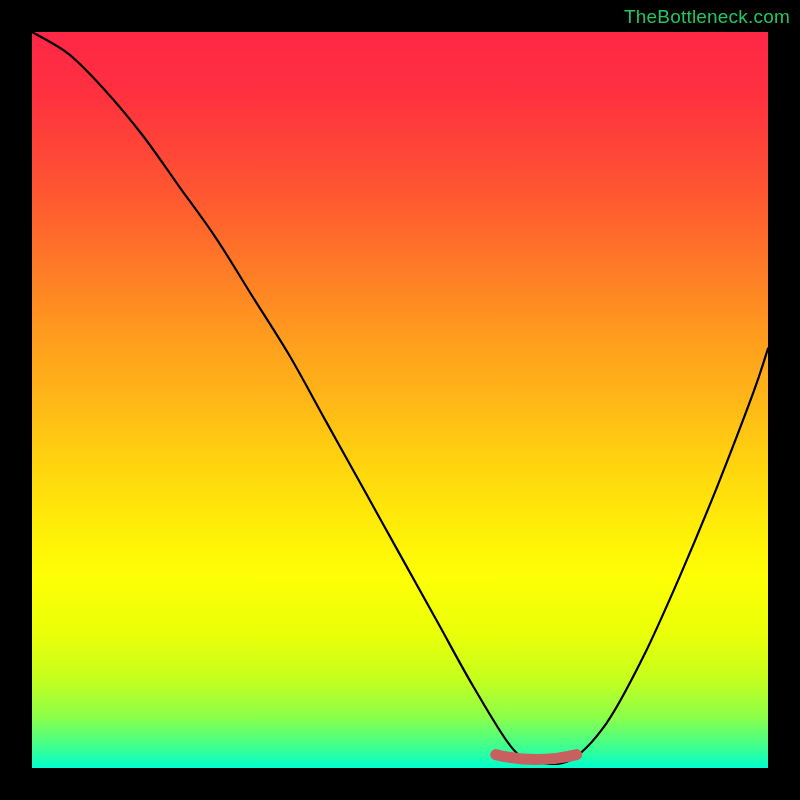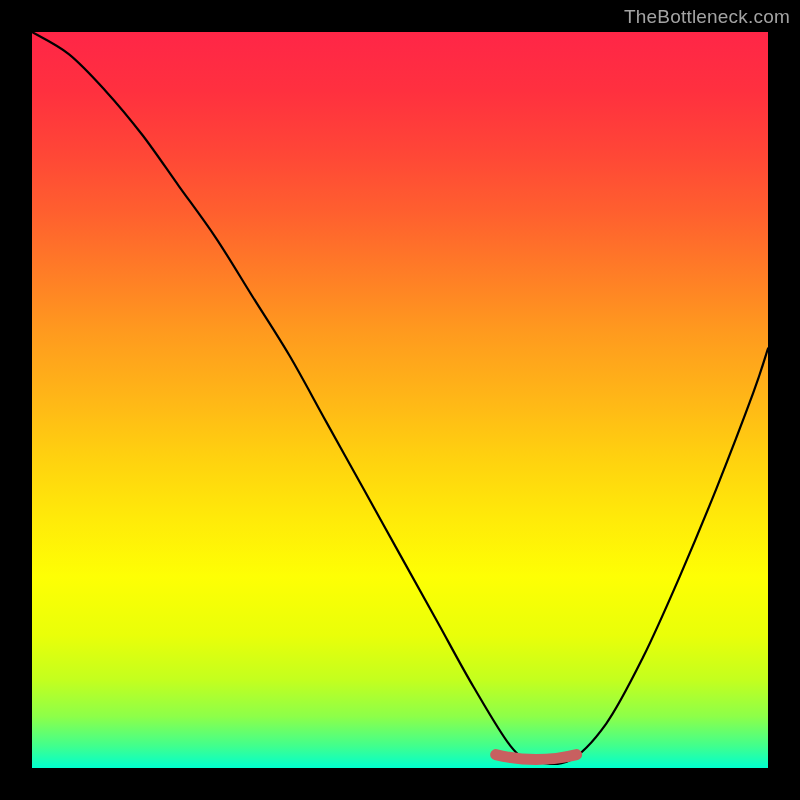--- a/index.html
+++ b/index.html
@@ -38,21 +38,21 @@
       #c4ff1e 88%,
       #8dff49 93%,
       #41ff8d 97%,
       #00ffce 100%
     );
   }
   .watermark {
     position: absolute;
     top: 6px;
     right: 10px;
-    color: #a3a3a3;
+    color: #22c55e;
     font-size: 19px;
     font-weight: 500;
     letter-spacing: 0.2px;
     z-index: 5;
   }
   svg.curve {
     position: absolute;
     left: 0;
     top: 0;
     width: 736px;

